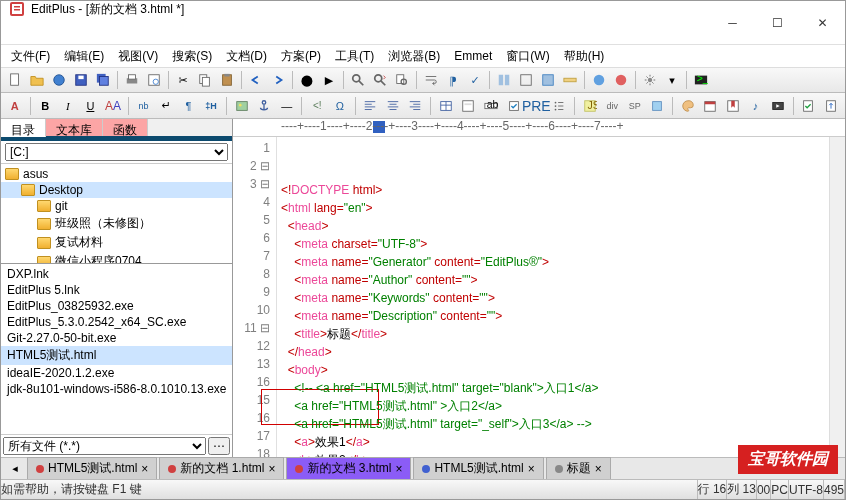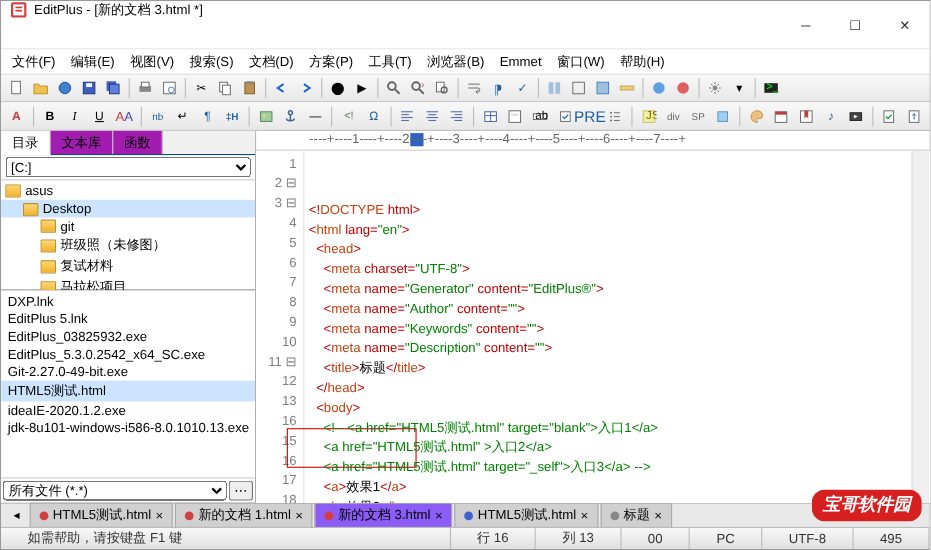--- a/index.html
+++ b/index.html
@@ -12,24 +12,24 @@
 .winbtn{width:45px;display:flex;align-items:center;justify-content:center;color:#333}
 .menubar{height:22px;background:#fff;display:flex;align-items:center;padding:0 4px;gap:2px}
 .menubar span{padding:2px 6px;cursor:default}
 .toolbar{height:26px;background:linear-gradient(#f8f8f8,#e8e8e8);border-top:1px solid #ddd;border-bottom:1px solid #bbb;display:flex;align-items:center;padding:0 4px;gap:2px}
 .toolbar2{height:26px;background:linear-gradient(#f8f8f8,#e8e8e8);border-bottom:1px solid #bbb;display:flex;align-items:center;padding:0 4px;gap:3px}
 .tb{width:20px;height:20px;border:1px solid transparent;display:flex;align-items:center;justify-content:center;font-size:11px;cursor:pointer}
 .tbsep{width:1px;height:18px;background:#bbb;margin:0 2px}
 .tb svg{width:14px;height:14px}
 .content{flex:1;display:flex;min-height:0}
 .sidebar{width:232px;display:flex;flex-direction:column;border-right:1px solid #999;background:#fff}
-.sidetabs{height:22px;display:flex;border-bottom:1px solid #0c4a6e;background:#f0f0f0}
+.sidetabs{height:22px;display:flex;border-bottom:5px solid #0c4a6e;background:#f0f0f0}
 .sidetab{padding:3px 10px;border-right:1px solid #ccc;background:#fff;cursor:pointer}
 .sidetab.active{background:#fff;border-bottom:1px solid #fff;margin-bottom:-1px}
-.sidetab:not(.active){background:#a21caf}
+.sidetab:not(.active){background:#fca5a5}
 .drivesel{padding:2px 4px;border-bottom:1px solid #ccc}
 .drivesel select{width:100%;font-size:12px}
 .treepane{flex:1;overflow:auto;border-bottom:1px solid #999;padding:2px 0}
 .treenode{display:flex;align-items:center;padding:1px 0 1px 4px;cursor:default;white-space:nowrap}
 .indent{display:inline-block}
 .filepane{height:170px;overflow:auto;padding:2px 0}
 .fileitem{padding:1px 6px;cursor:default;white-space:nowrap}
 .fileitem.selected{background:#cce4ff}
 .filterrow{display:flex;border-top:1px solid #ccc;padding:2px}
 .filterrow select{flex:1;font-size:12px}
@@ -37,37 +37,37 @@
 .editor{flex:1;display:flex;flex-direction:column;min-width:0}
 .ruler{height:18px;background:#fff;border-bottom:1px solid #ccc;position:relative;font-size:10px;color:#666;overflow:hidden;font-family:Consolas,monospace}
 .ruler .marks{position:absolute;left:48px;top:0;white-space:nowrap;letter-spacing:0}
 .ruler .caret{position:absolute;top:2px;width:12px;height:12px;background:#3060c0}
 .codewrap{flex:1;display:flex;overflow:auto;background:#fff;font-family:Consolas,"Courier New",monospace;font-size:14px;position:relative}
 .gutter{width:44px;text-align:right;padding:2px 6px 2px 0;color:#808080;background:#fff;border-right:1px solid #e0e0e0;user-select:none}
 .gutter div{height:18px;line-height:18px}
 .code{flex:1;padding:2px 4px;white-space:pre}
 .code .line{height:18px;line-height:18px;position:relative}
 .punct{color:#c00000}
-.tag{color:#c2410c}
+.tag{color:#ec4899}
 .attr{color:#c00000}
 .str{color:#008000}
 .txt{color:#000}
 .com{color:#008000}
 .redbox{position:absolute;border:1.5px solid #d00000;pointer-events:none}
 .doctabs{height:22px;background:#e8e8e8;border-top:1px solid #bbb;display:flex;align-items:center;padding:0 4px;gap:2px}
 .doctab{padding:2px 8px;background:#d0d0d0;border:1px solid #aaa;display:flex;align-items:center;gap:4px;cursor:pointer;font-size:11px}
 .doctab.active{background:#8b5cf6}
 .doctab .dot{width:8px;height:8px;border-radius:50%}
 .dot.red{background:#d04040}
 .dot.blue{background:#4060d0}
 .dot.gray{background:#888}
 .statusbar{height:20px;background:linear-gradient(#f8f8f8,#e0e0e0);border-top:1px solid #bbb;display:flex;align-items:center;font-size:11px;color:#333}
-.statusbar .cell{padding:0 24px;border-right:1px solid #bbb;height:100%;display:flex;align-items:center}
+.statusbar .cell{padding:0 0;border-right:1px solid #bbb;height:100%;display:flex;align-items:center}
 .statusbar .cell:first-child{flex:1}
-.watermark{position:absolute;right:8px;bottom:26px;background:#d62020;color:#fff;font-weight:bold;padding:4px 10px;border-radius:12px;font-size:16px;font-style:italic}
+.watermark{position:absolute;right:8px;bottom:26px;background:#d62020;color:#fff;font-weight:bold;padding:4px 10px;border-radius:0;font-size:16px;font-style:italic}
 .foldericon{width:14px;height:12px;background:linear-gradient(#ffd870,#f0b030);border:1px solid #c09020;border-radius:1px;display:inline-block;margin-right:4px;vertical-align:middle}
 .scrollv{width:16px;background:#f0f0f0;border-left:1px solid #ddd}
 </style>
 </head>
 <body>
 
 <div class="window">
   <div class="titlebar">
     <svg class="icon" viewBox="0 0 16 16">
         <rect x="1" y="1" width="14" height="14" fill="#d04040" rx="2"></rect>
@@ -389,57 +389,52 @@
         </div>
       <div class="drivesel">
         <select><option>[C:]</option></select>
       </div>
       <div class="treepane" id="treepane">
           <div class="treenode">
             <span class="indent" style="width: 0px;"></span>
             <span class="foldericon"></span>
             <span>asus</span>
           </div>
-          <div class="treenode" style="background: rgb(204, 228, 255); align-items: flex-end;">
+          <div class="treenode" style="background: rgb(204, 228, 255);">
             <span class="indent" style="width: 16px;"></span>
             <span class="foldericon"></span>
             <span>Desktop</span>
           </div>
           <div class="treenode">
             <span class="indent" style="width: 32px;"></span>
             <span class="foldericon"></span>
             <span>git</span>
           </div>
           <div class="treenode">
             <span class="indent" style="width: 32px;"></span>
             <span class="foldericon"></span>
             <span>班级照（未修图）</span>
           </div>
           <div class="treenode">
             <span class="indent" style="width: 32px;"></span>
             <span class="foldericon"></span>
             <span>复试材料</span>
-          </div>
-          <div class="treenode">
-            <span class="indent" style="width: 32px;"></span>
-            <span class="foldericon"></span>
-            <span>马拉松项目</span>
           </div>
           <div class="treenode">
             <span class="indent" style="width: 32px;"></span>
             <span class="foldericon"></span>
             <span>微信小程序0704</span>
           </div>
         </div>
       <div class="filepane" id="filepane">
           <div class="fileitem">DXP.lnk</div>
           <div class="fileitem">EditPlus 5.lnk</div>
           <div class="fileitem">EditPlus_03825932.exe</div>
           <div class="fileitem">EditPlus_5.3.0.2542_x64_SC.exe</div>
-          <div class="fileitem">Git-2.27.0-49-bit.exe</div>
+          <div class="fileitem">Git-2.27.0-50-bit.exe</div>
           <div class="fileitem selected">HTML5测试.html</div>
           <div class="fileitem">ideaIE-2020.1.2.exe</div>
           <div class="fileitem">jdk-8u101-windows-i586-8.0.1010.13.exe</div>
         </div>
       <div class="filterrow">
         <select><option>所有文件 (*.*)</option></select>
         <button>⋯</button>
       </div>
     </div>
 

